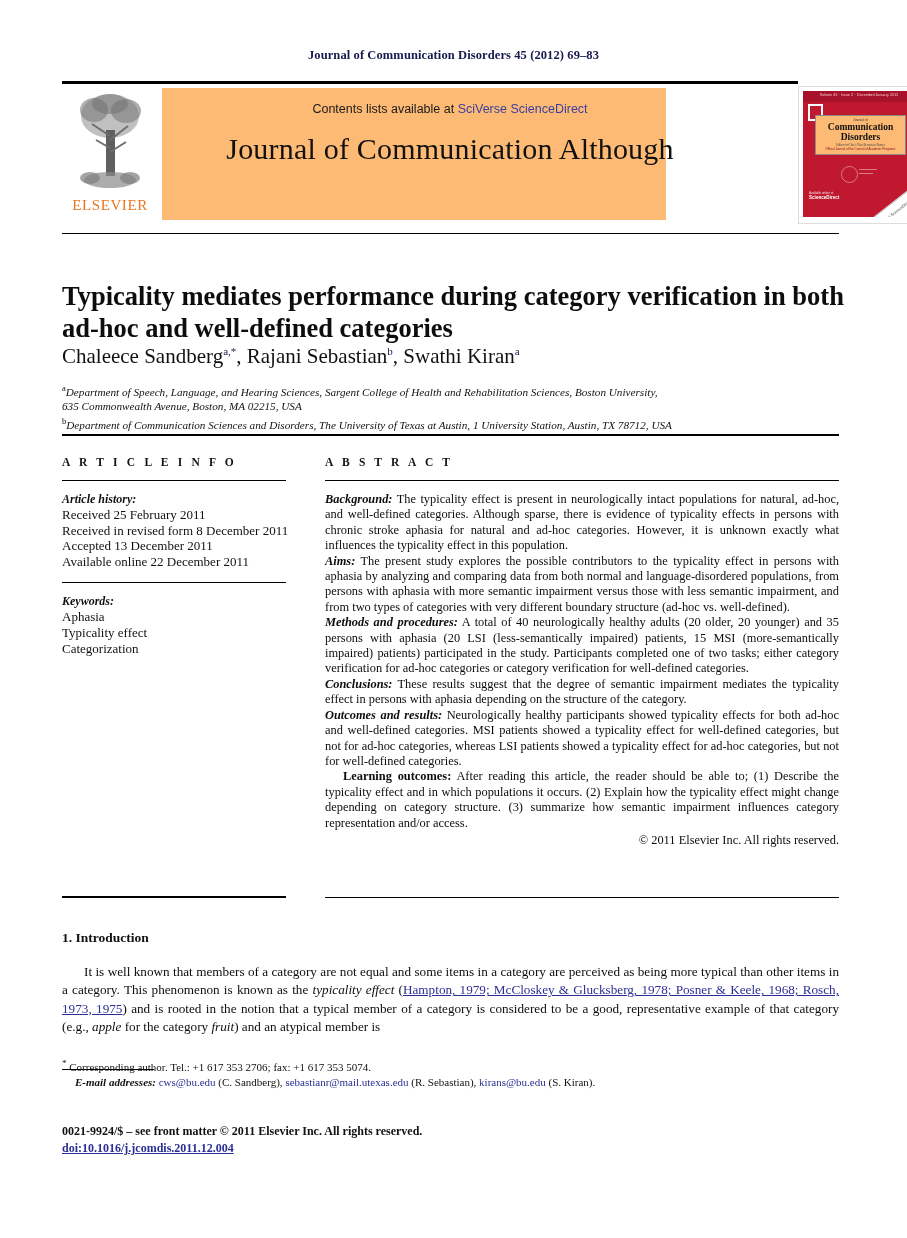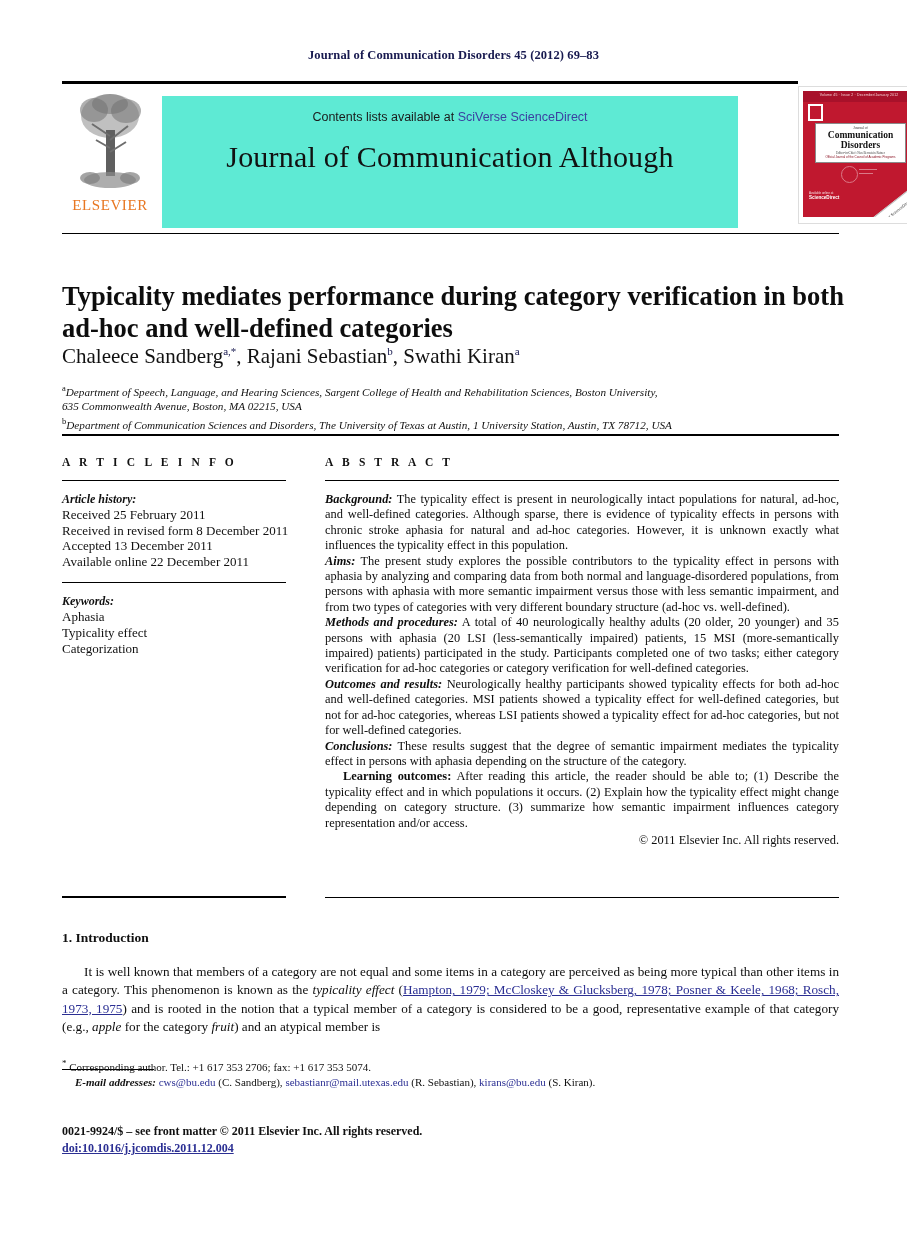--- a/index.html
+++ b/index.html
@@ -59,23 +59,23 @@
     width: 96px;
     text-align: center;
     font-family: "Liberation Serif", serif;
     font-size: 15px;
     letter-spacing: 0.6px;
     color: #e87722;
     font-weight: normal;
   }
   .masthead-box {
     position: absolute;
-    left: 100px; top: 8px;
-    width: 576px; height: 132px;
-    background: #5eead4;
+    left: 100px; top: 0;
+    width: 504px; height: 132px;
+    background: #fdba74;
   }
   .contents-line {
     position: absolute;
     left: 0; top: 14px;
     width: 576px;
     text-align: center;
     font-family: "Liberation Sans", sans-serif;
     font-size: 12.5px;
     color: #1a1a1a;
   }
@@ -124,23 +124,22 @@
     background:#ffffff;
   }
   .cover-elsevier-mark:after{
     content:""; position:absolute; left:2px; top:2px;
     width:11px; height:13px; background:#c0182f;
   }
   .cover-whitebox {
     position: absolute;
     left: 12px; top: 24px;
     width: 89px; height: 38px;
-    background: #ffffff;
+    background: #fdba74;
     border: 0.5px solid #8a8a8a;
-    margin-top: 8px;
   }
   .cover-jl {
     position:absolute; left:0; top:2px; width:89px; text-align:center;
     font-family:"Liberation Serif",serif; font-size:3.6px; color:#333;
   }
   .cover-name {
     position:absolute; left:0; top:6px; width:89px; text-align:center;
     font-family:"Liberation Serif",serif; font-weight:bold;
     font-size:9.5px; line-height:10px; color:#111;
   }
@@ -496,24 +495,24 @@
       <p>
         <span class="abs-head">Background:</span><span> The typicality effect is present in neurologically intact populations for natural, ad-hoc, and well-defined categories. Although sparse, there is evidence of typicality effects in persons with chronic stroke aphasia for natural and ad-hoc categories. However, it is unknown exactly what influences the typicality effect in this population.</span>
       </p>
       <p>
         <span class="abs-head">Aims:</span><span> The present study explores the possible contributors to the typicality effect in persons with aphasia by analyzing and comparing data from both normal and language-disordered populations, from persons with aphasia with more semantic impairment versus those with less semantic impairment, and from two types of categories with very different boundary structure (ad-hoc vs. well-defined).</span>
       </p>
       <p>
         <span class="abs-head">Methods and procedures:</span><span> A total of 40 neurologically healthy adults (20 older, 20 younger) and 35 persons with aphasia (20 LSI (less-semantically impaired) patients, 15 MSI (more-semantically impaired) patients) participated in the study. Participants completed one of two tasks; either category verification for ad-hoc categories or category verification for well-defined categories.</span>
       </p>
       <p>
-        <span class="abs-head">Outcomes and results:</span><span> Neurologically healthy participants showed typicality effects for both ad-hoc and well-defined categories. MSI patients showed a typicality effect for well-defined categories, but not for ad-hoc categories, whereas LSI patients showed a typicality effect for ad-hoc categories, but not for well-defined categories.</span>
+        <span class="abs-head">Conclusions:</span><span> These results suggest that the degree of semantic impairment mediates the typicality effect in persons with aphasia depending on the structure of the category.</span>
       </p>
       <p>
-        <span class="abs-head">Conclusions:</span><span> These results suggest that the degree of semantic impairment mediates the typicality effect in persons with aphasia depending on the structure of the category.</span>
+        <span class="abs-head">Outcomes and results:</span><span> Neurologically healthy participants showed typicality effects for both ad-hoc and well-defined categories. MSI patients showed a typicality effect for well-defined categories, but not for ad-hoc categories, whereas LSI patients showed a typicality effect for ad-hoc categories, but not for well-defined categories.</span>
       </p>
       <p class="abs-indent">
         <span class="abs-bold">Learning outcomes:</span><span> After reading this article, the reader should be able to; (1) Describe the typicality effect and in which populations it occurs. (2) Explain how the typicality effect might change depending on category structure. (3) summarize how semantic impairment influences category representation and/or access.</span>
       </p>
       <div class="copyright">© 2011 Elsevier Inc. All rights reserved.</div>
     </div>
   </div>
 
   <div class="rule-info-bot"></div>
   <div class="rule-abs-bot"></div>

